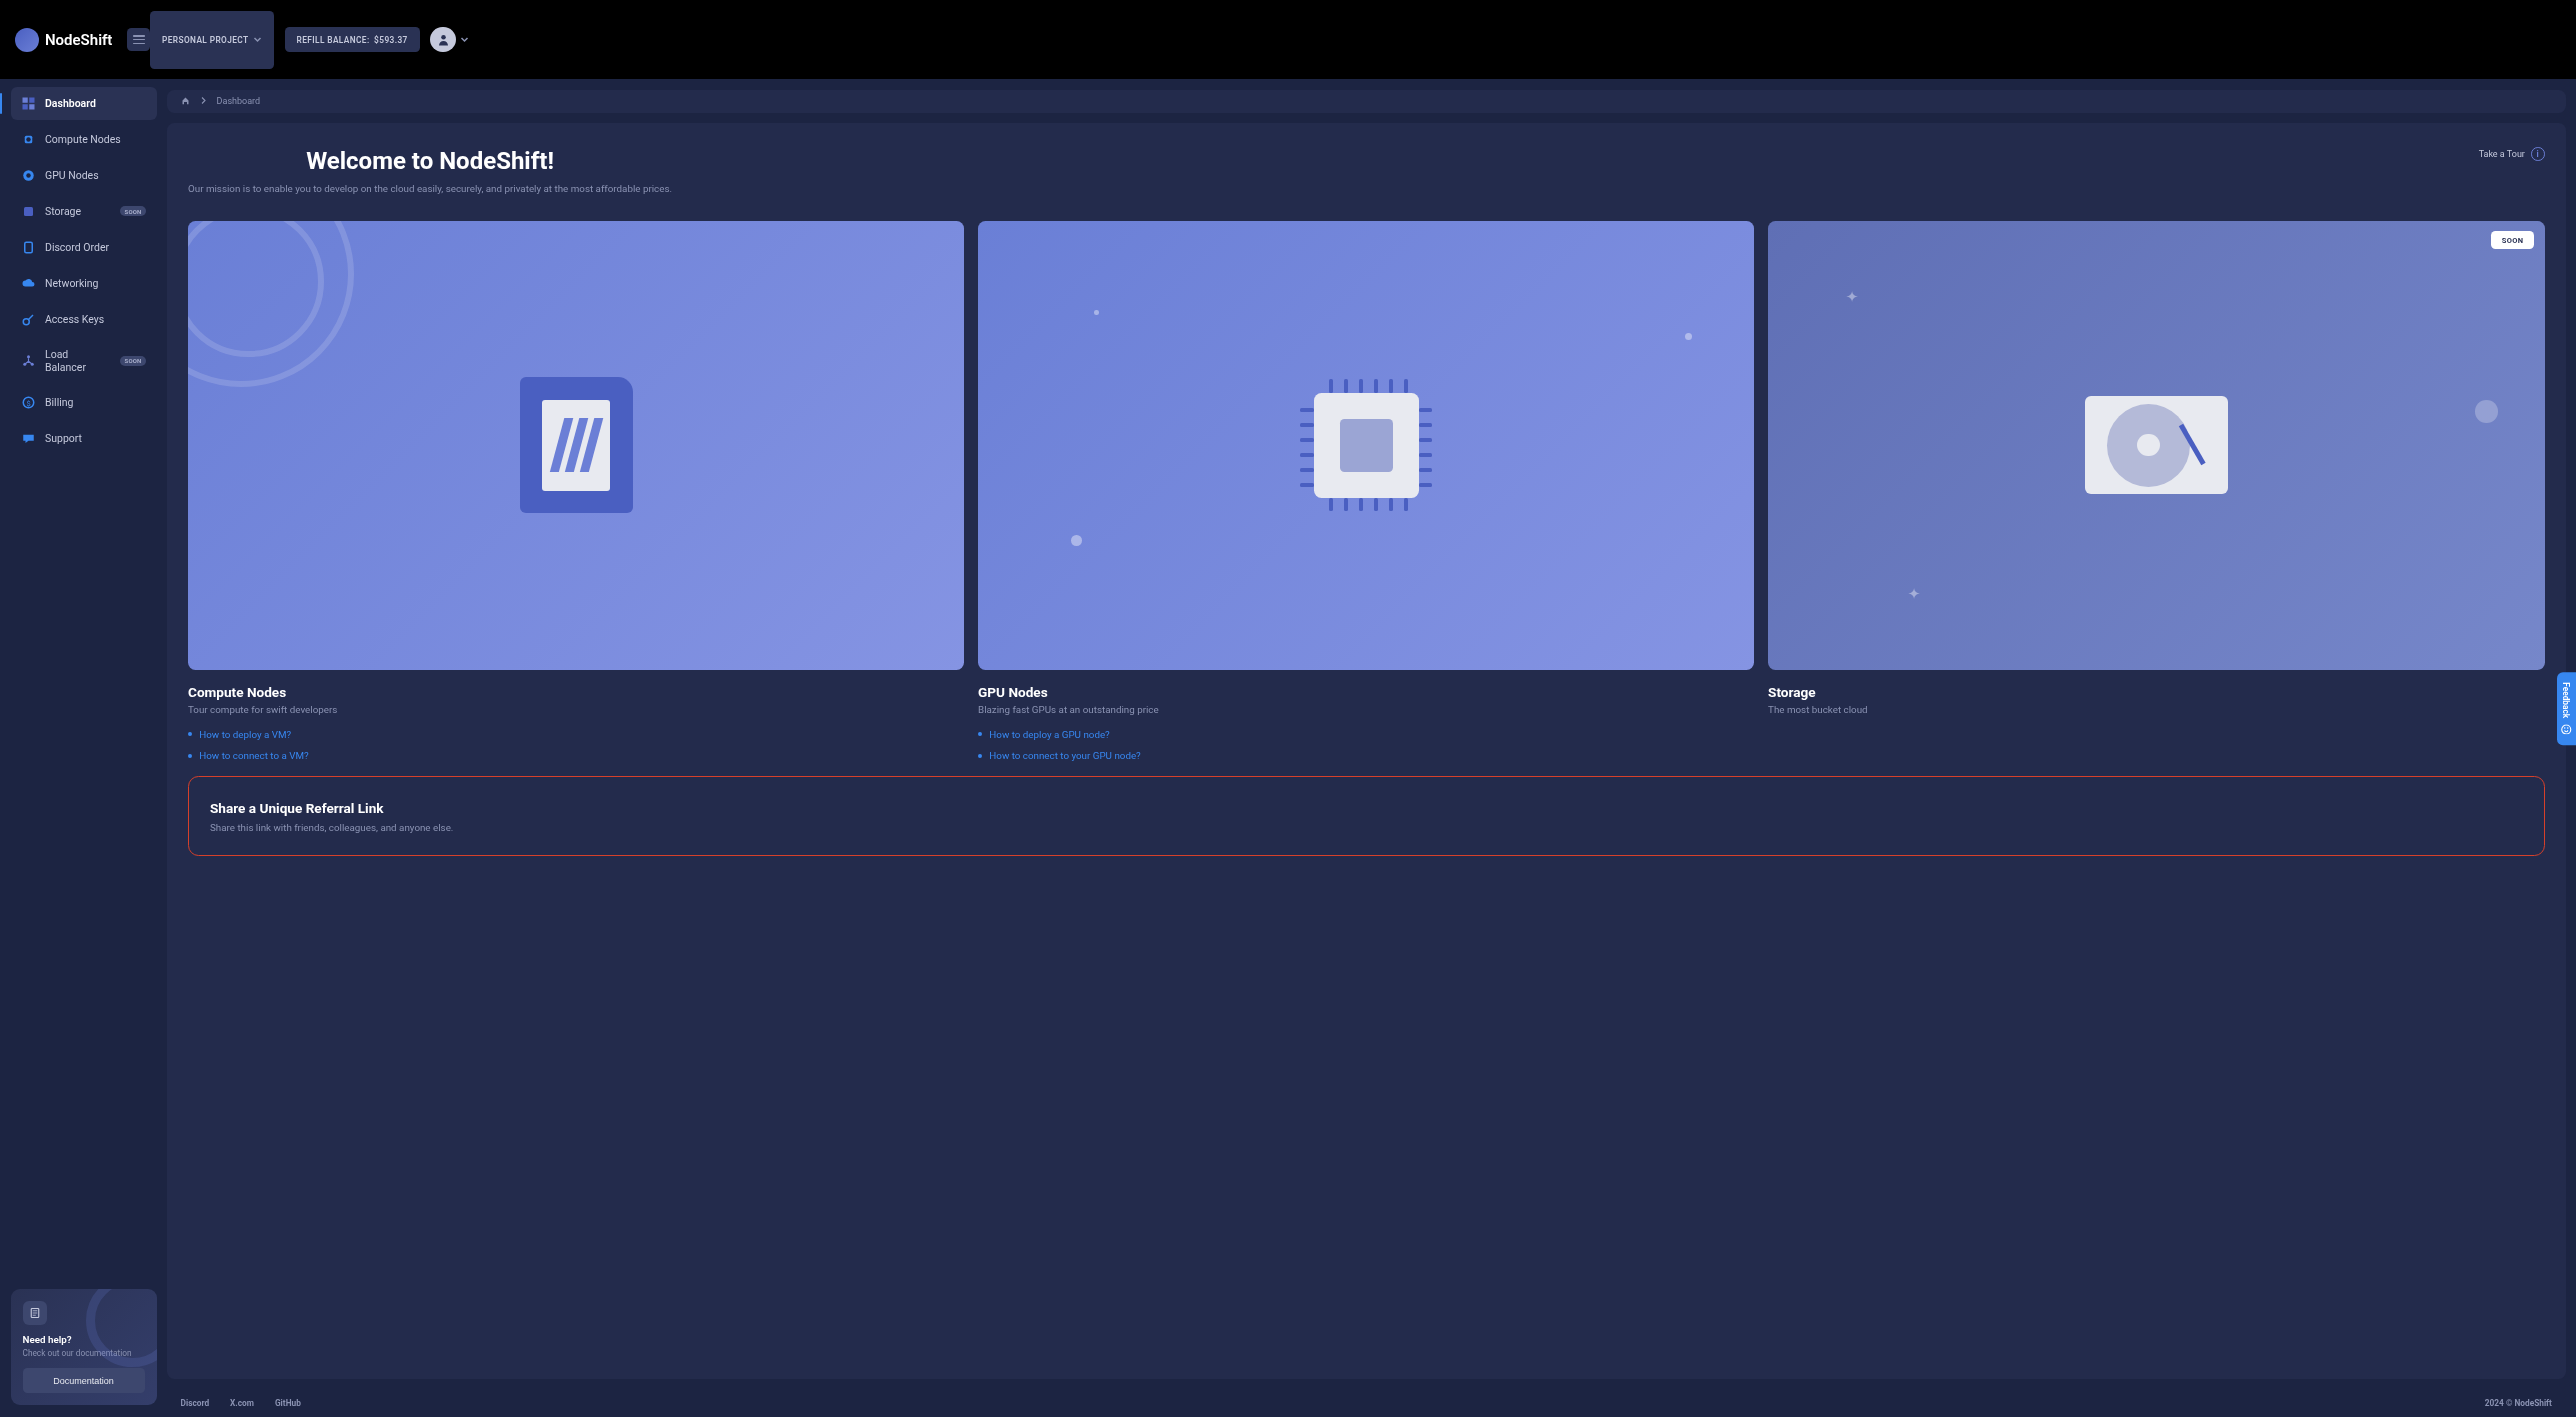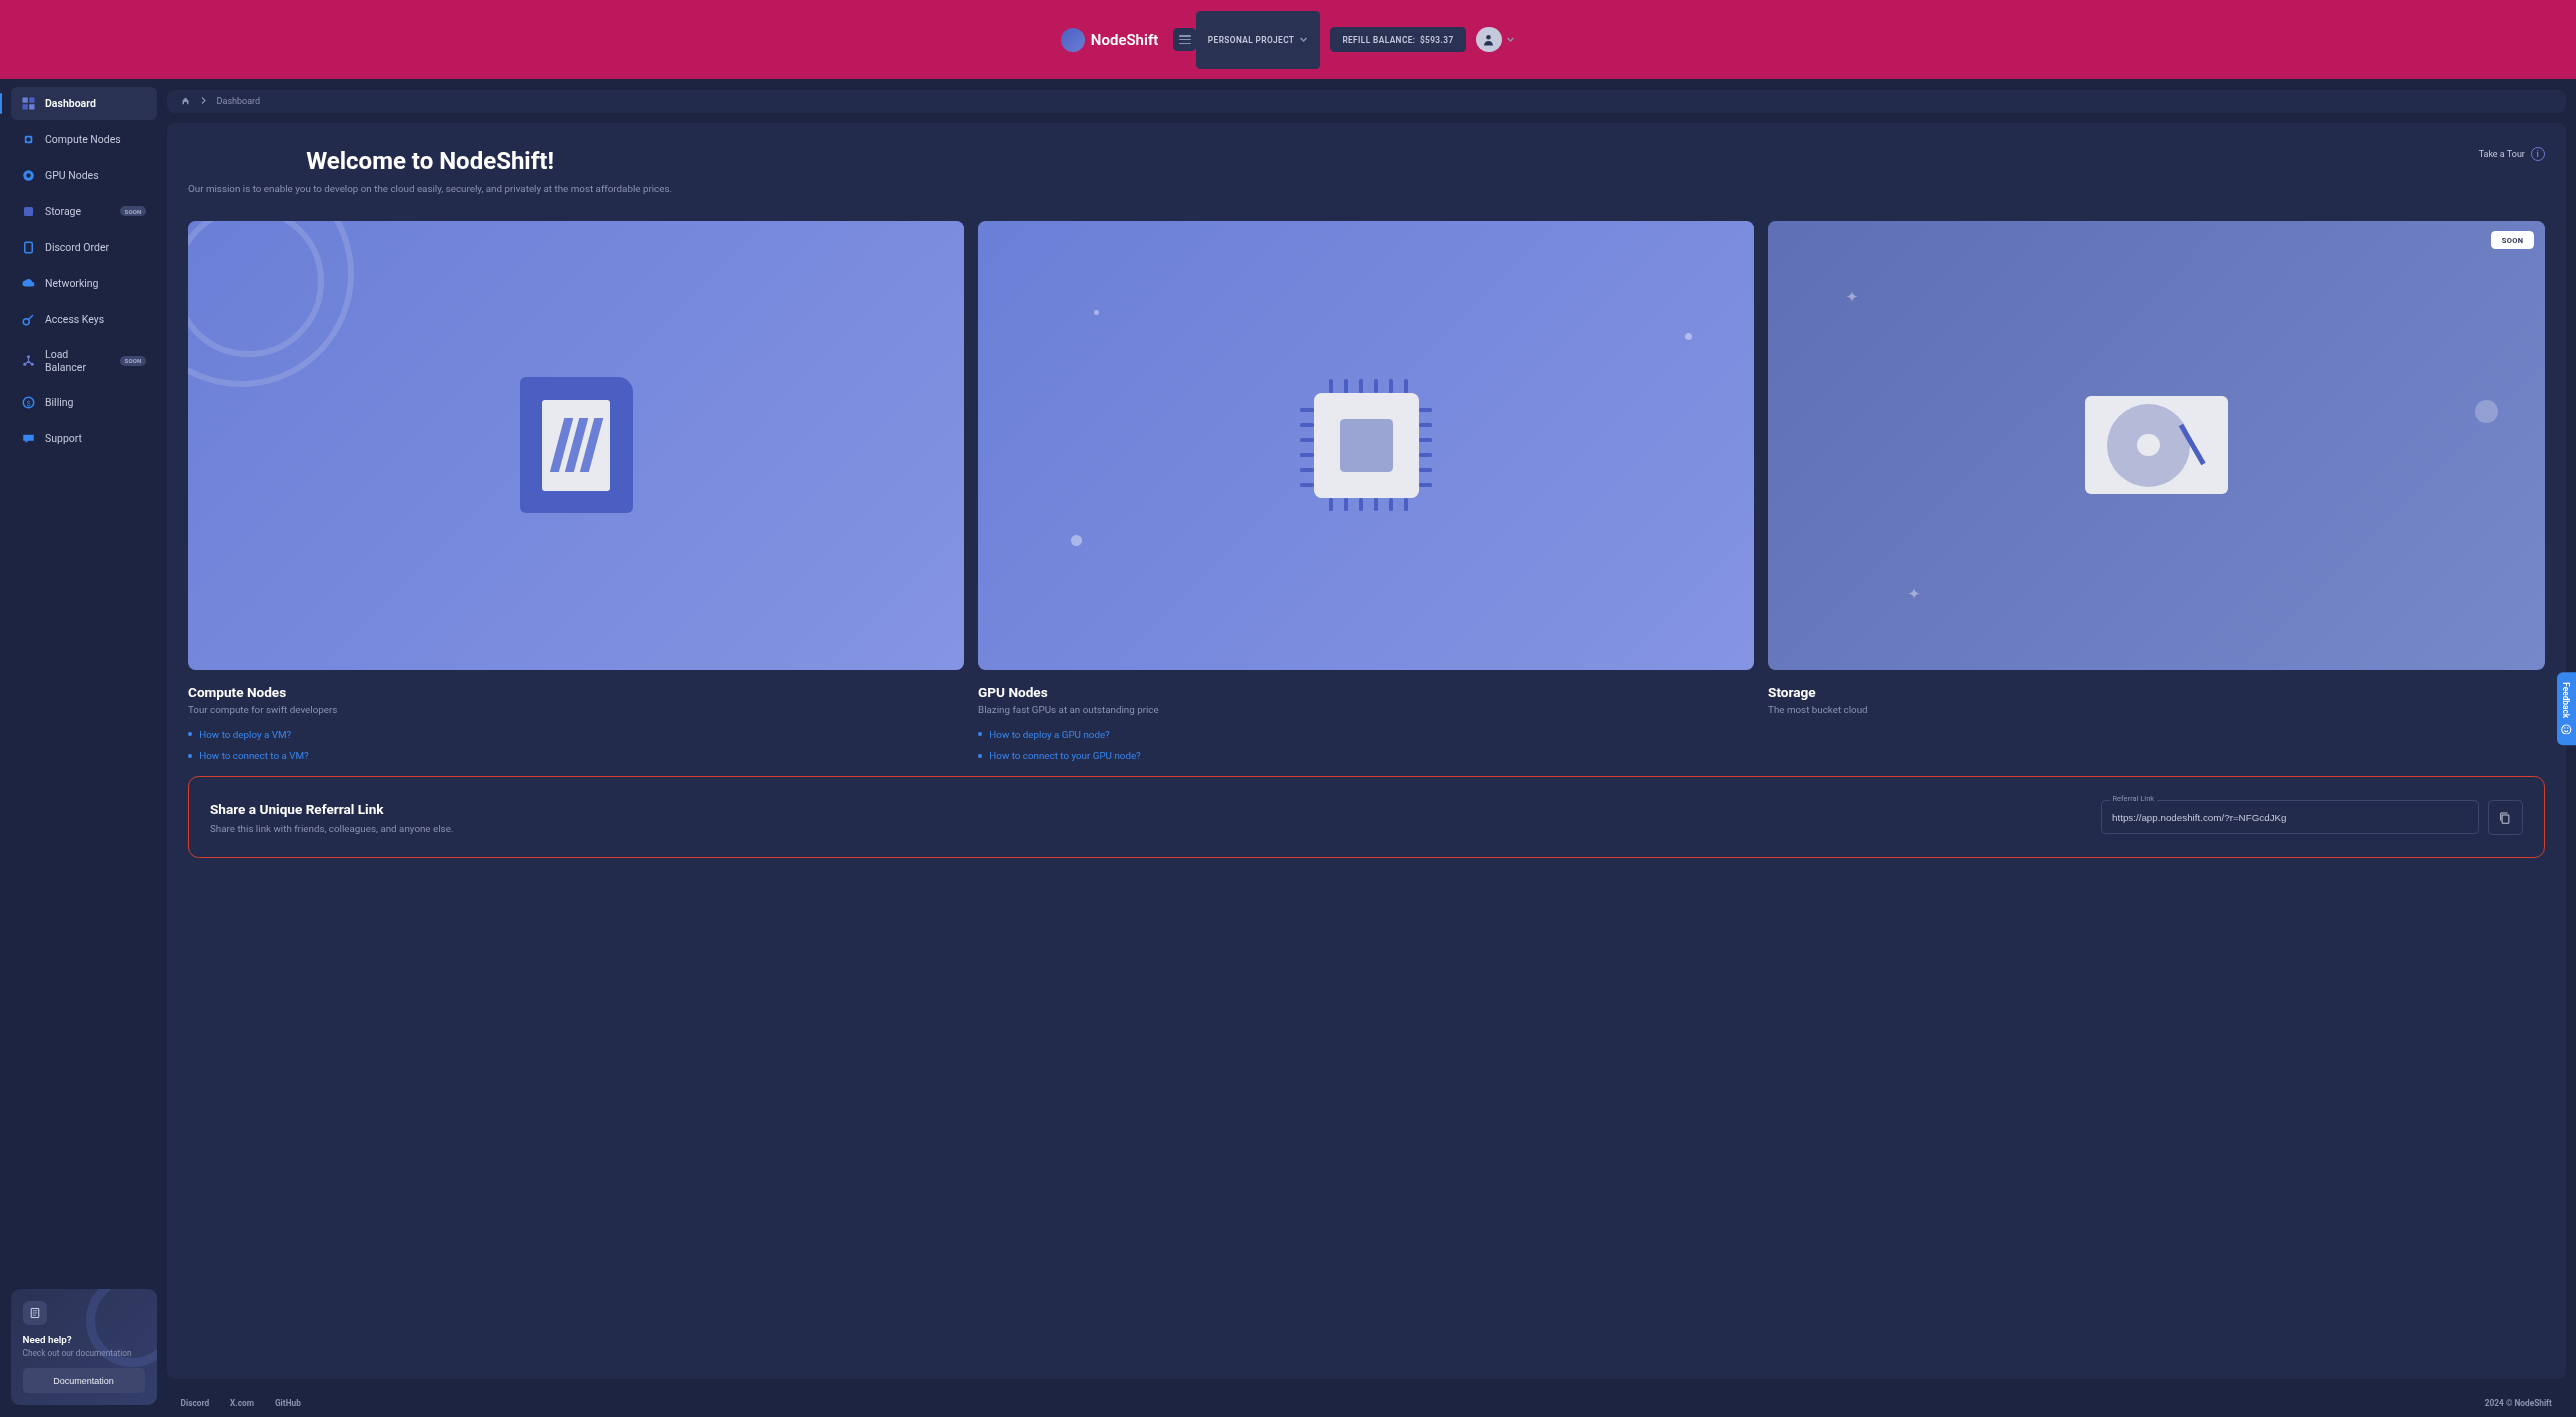--- a/index.html
+++ b/index.html
@@ -11,23 +11,23 @@
       font-family: -apple-system, BlinkMacSystemFont, 'Segoe UI', Roboto, sans-serif;
       background: #1c2442;
       color: #e8eaf0;
       min-height: 100vh;
       display: flex;
       flex-direction: column;
     }
     .top-header {
       display: flex;
       align-items: center;
-      justify-content: center;
+      justify-content: flex-start;
       padding: 10.5px 15px;
-      background: #be185d;
+      background: #000000;
     }
     .header-left {
       display: flex;
       align-items: center;
       gap: 15px;
     }
     .logo {
       display: flex;
       align-items: center;
       gap: 6px;
@@ -829,32 +829,20 @@
           <h3 class="card-title">Storage</h3>
           <p class="card-subtitle">The most bucket cloud</p>
         </div>
       </div>
 
       <div class="referral-card">
         <div class="referral-left">
           <h3 class="referral-title">Share a Unique Referral Link</h3>
           <p class="referral-subtitle">Share this link with friends, colleagues, and anyone else.</p>
         </div>
-        <div class="referral-right">
-          <div class="referral-input-wrap">
-            <span class="referral-label">Referral Link</span>
-            <input class="referral-input" readonly="" value="https://app.nodeshift.com/?r=NFGcdJKg" style="">
-          </div>
-          <button class="copy-button">
-            <svg viewBox="0 0 20 20">
-                <rect x="6" y="6" width="10" height="12" fill="none" stroke="#c5c9dc" stroke-width="1.5" rx="1"></rect>
-                <path d="M4 14V4a1 1 0 011-1h9" fill="none" stroke="#c5c9dc" stroke-width="1.5"></path>
-              </svg>
-          </button>
-        </div>
       </div>
     </div>
 
     <div class="footer">
       <div class="footer-links">
         <span>Discord</span>
         <span>X.com</span>
         <span>GitHub</span>
       </div>
       <div>2024 © NodeShift</div>

